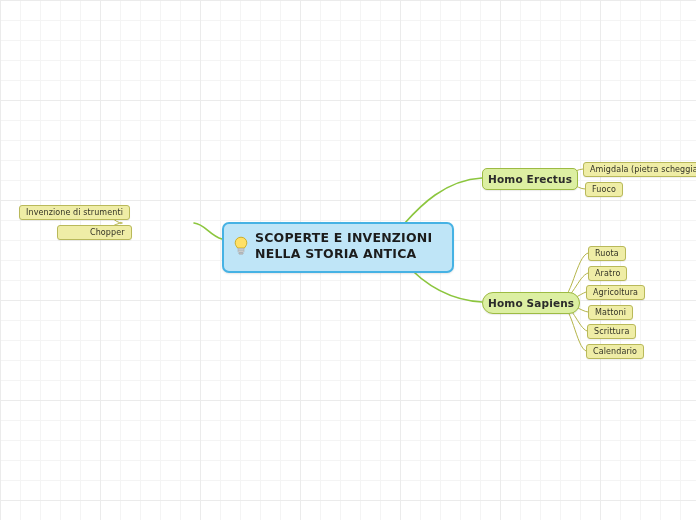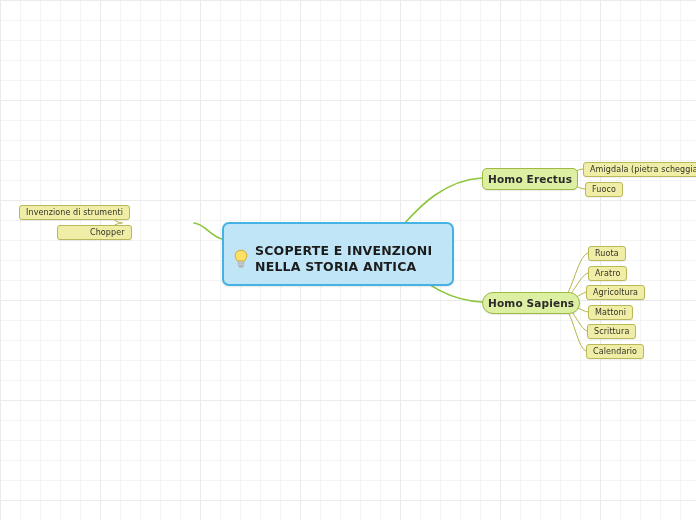--- a/index.html
+++ b/index.html
@@ -39,21 +39,21 @@
     display: flex;
     align-items: center;
     white-space: nowrap;
   }
 
   
   .node-root {
     background: #bfe5f7;
     border: 2px solid #46b2e4;
     border-radius: 7px;
-    padding: 19px 14px 9px 10px;
+    padding: 6px 14px 9px 10px;
     box-shadow: 0 1px 2px rgba(0,0,0,0.10);
   }
   .root-label {
     font-size: 12.5px;
     font-weight: bold;
     color: #1c1c1c;
     line-height: 1.28;
     letter-spacing: 0.2px;
   }
   .bulb {

